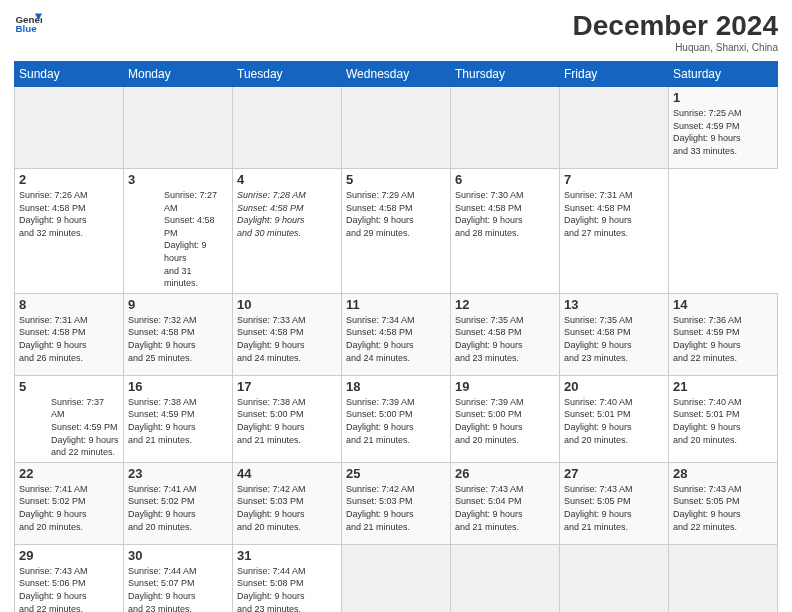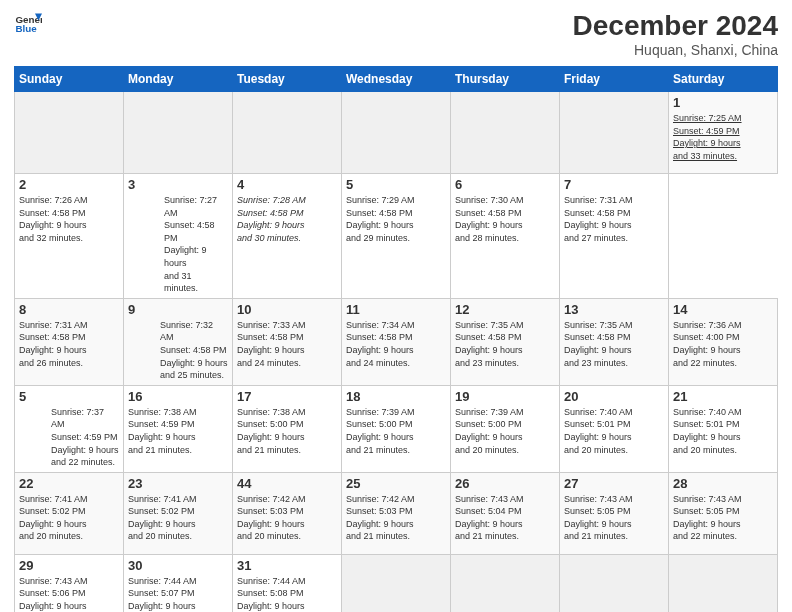--- a/index.html
+++ b/index.html
@@ -32,33 +32,33 @@
     }
     .title-block {
       text-align: right;
     }
     .month-title {
       font-size: 28px;
       font-weight: bold;
       color: #333;
     }
     .location {
-      font-size: 14px;
+      font-size: 10px;
       color: #555;
     }
     table {
       width: 100%;
       border-collapse: collapse;
       table-layout: fixed;
     }
     thead th {
       background-color: #1565c0;
       color: #fff;
       font-size: 12px;
-      font-weight: bold;
+      font-weight: normal;
       padding: 5px 4px;
       text-align: left;
       border: 1px solid #1565c0;
     }
     tbody td {
       border: 1px solid #ccc;
       vertical-align: top;
       padding: 3px 4px;
       font-size: 9.5px;
       color: #333;
@@ -121,21 +121,21 @@
     <tbody id="calendar-body">
     <tr>
           <td class="empty-cell"></td>
           <td class="empty-cell"></td>
           <td class="empty-cell"></td>
           <td class="empty-cell"></td>
           <td class="empty-cell"></td>
           <td class="empty-cell"></td>
           <td>
             <span class="day-num">1</span>
-            <div class="day-info" style="white-space: pre-line; text-decoration: underline;">Sunrise: 7:25 AM
+            <div class="day-info" style="white-space: pre-line;">Sunrise: 7:25 AM
 Sunset: 4:59 PM
 Daylight: 9 hours
 and 33 minutes.</div>
           </td>
         </tr>
         <tr>
           <td>
             <span class="day-num">2</span>
             <div class="day-info" style="white-space: pre-line;">Sunrise: 7:26 AM
 Sunset: 4:58 PM
@@ -181,21 +181,21 @@
         <tr>
           <td>
             <span class="day-num">8</span>
             <div class="day-info" style="white-space: pre-line;">Sunrise: 7:31 AM
 Sunset: 4:58 PM
 Daylight: 9 hours
 and 26 minutes.</div>
           </td>
           <td>
             <span class="day-num">9</span>
-            <div class="day-info" style="white-space: pre-line; margin-left: 32px;">Sunrise: 7:32 AM
+            <div class="day-info" style="white-space: pre-line;">Sunrise: 7:32 AM
 Sunset: 4:58 PM
 Daylight: 9 hours
 and 25 minutes.</div>
           </td>
           <td>
             <span class="day-num">10</span>
             <div class="day-info" style="white-space: pre-line;">Sunrise: 7:33 AM
 Sunset: 4:58 PM
 Daylight: 9 hours
 and 24 minutes.</div>
@@ -217,21 +217,21 @@
           <td>
             <span class="day-num">13</span>
             <div class="day-info" style="white-space: pre-line;">Sunrise: 7:35 AM
 Sunset: 4:58 PM
 Daylight: 9 hours
 and 23 minutes.</div>
           </td>
           <td>
             <span class="day-num">14</span>
             <div class="day-info" style="white-space: pre-line;">Sunrise: 7:36 AM
-Sunset: 4:00 PM
+Sunset: 4:59 PM
 Daylight: 9 hours
 and 22 minutes.</div>
           </td>
         </tr>
         <tr>
           <td>
             <span class="day-num">5</span>
             <div class="day-info" style="white-space: pre-line; margin-left: 32px;">Sunrise: 7:37 AM
 Sunset: 4:59 PM
 Daylight: 9 hours

